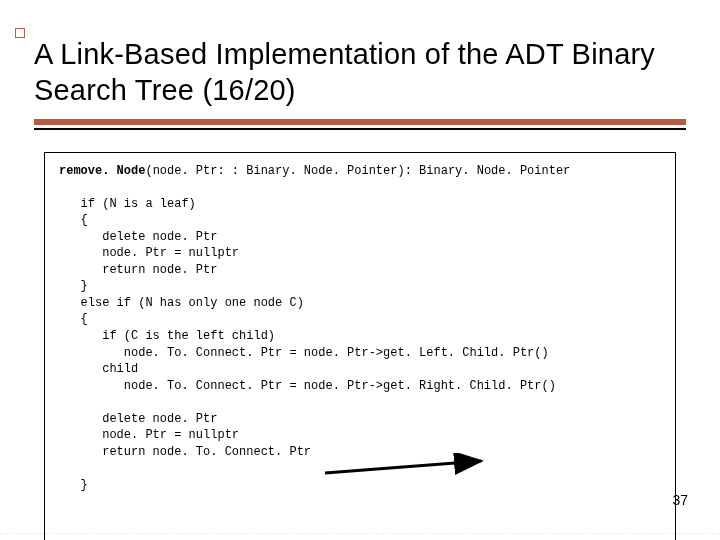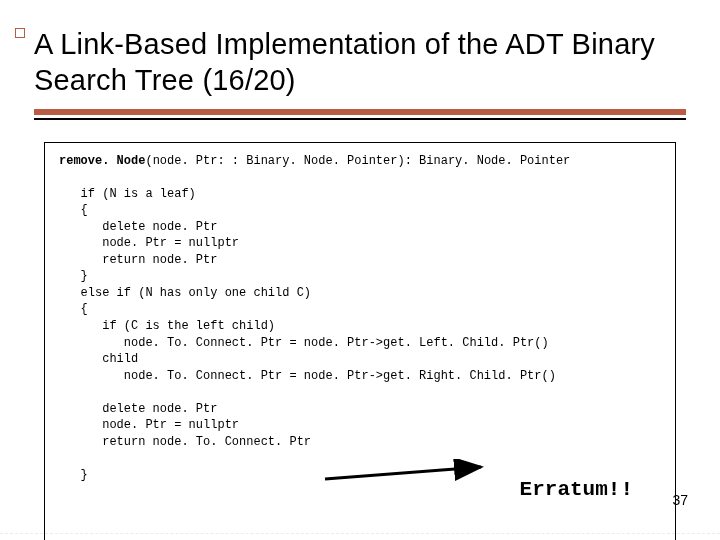--- a/index.html
+++ b/index.html
@@ -7,21 +7,21 @@
     margin: 0; padding: 0;
     width: 720px; height: 540px;
     background: #fff;
     font-family: Verdana, Arial, sans-serif;
     color: #000;
     overflow: hidden;
   }
   .slide {
     position: relative;
     width: 720px; height: 540px;
-    padding: 26px 34px 0 34px;
+    padding: 36px 34px 0 34px;
   }
   .title-block {
     margin-bottom: 6px;
   }
   .title {
     font-size: 29px;
     line-height: 1.25;
     letter-spacing: 0.2px;
   }
   .title-bullet {
@@ -98,38 +98,37 @@
   </div>
 
   <div class="code-box"><span class="sig-name">remove. Node</span>(<span class="sig-arg">node. Ptr: :</span><span> Binary. Node. Pointer): Binary. Node. Pointer</span>
 
 <span>   if (N is a leaf)</span>
 <span>   {</span>
 <span>      delete node. Ptr</span>
 <span>      node. Ptr = nullptr</span>
 <span>      return node. Ptr</span>
 <span>   }</span>
-<span>   else if (N has only one child C)</span>
+<span>   else if (N has only one node C)</span>
 <span>   {</span>
 <span>      if (C is the left child)</span>
 <span>         node. To. Connect. Ptr = node. Ptr-&gt;get. Left. Child. Ptr()</span>
 <span>      child</span>
 <span>         node. To. Connect. Ptr = node. Ptr-&gt;get. Right. Child. Ptr()</span>
 <span></span>
 <span>      delete node. Ptr</span>
 <span>      node. Ptr = nullptr</span>
 <span>      return node. To. Connect. Ptr</span>
 <span></span>
 <span>   }</span>
     <svg class="arrow" viewBox="0 0 170 30">
       <defs>
         <marker id="ah" markerWidth="10" markerHeight="8" refX="9" refY="4" orient="auto">
           <polygon points="0,0 10,4 0,8" fill="#000"></polygon>
         </marker>
       </defs>
       <line x1="4" y1="20" x2="160" y2="8" stroke="#000" stroke-width="3" marker-end="url(#ah)"></line>
     </svg>
-    <div class="erratum">Erratum!!</div>
   </div>
 
   <div class="page-num">37</div>
   <div class="footer-dash"></div>
 </div>
 
 </body></html>

